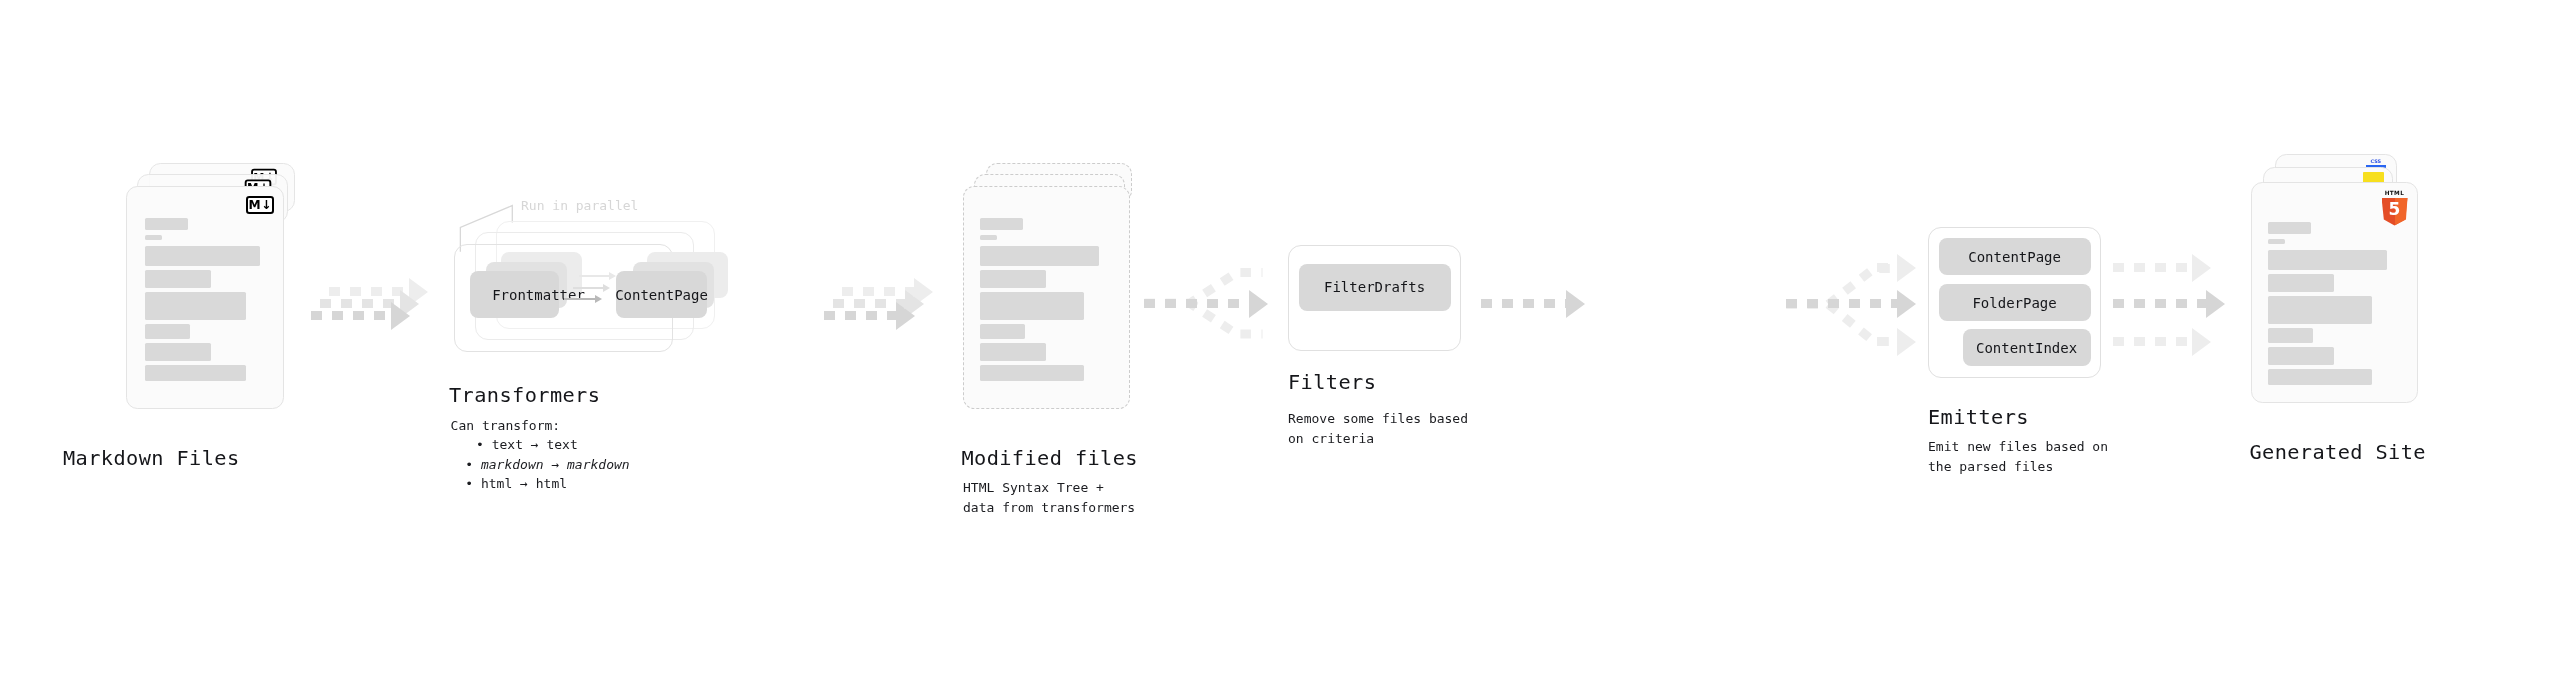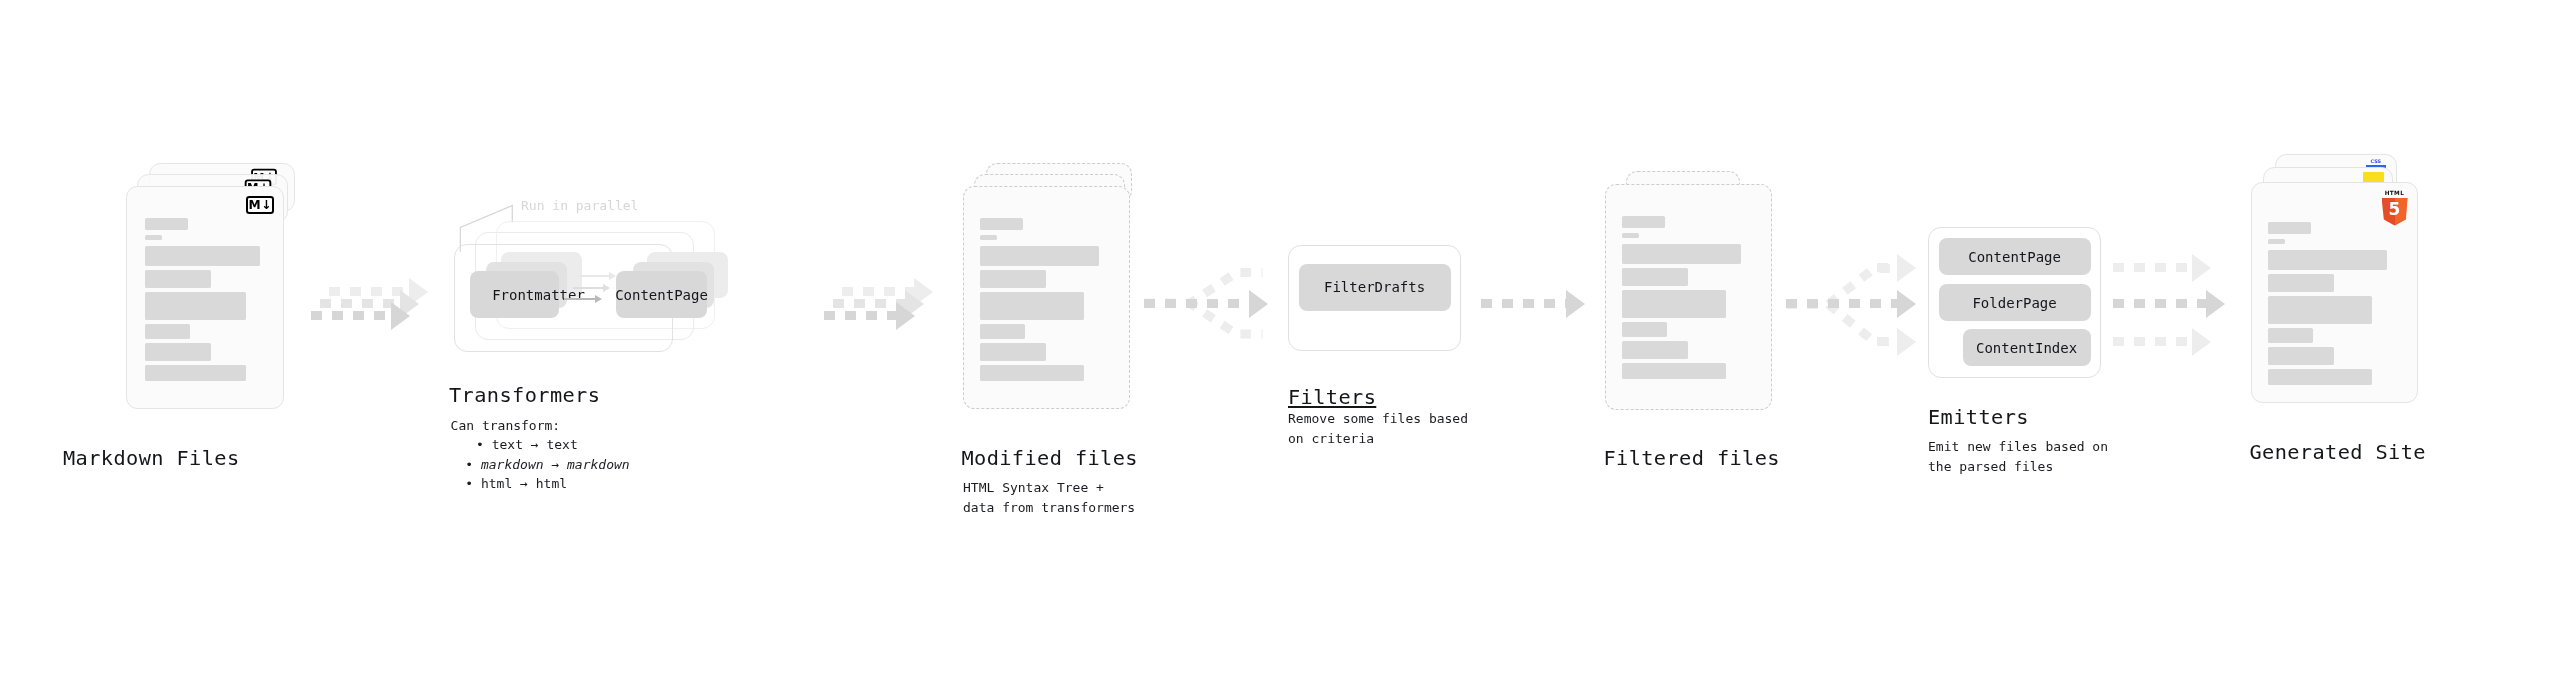--- a/index.html
+++ b/index.html
@@ -252,46 +252,30 @@
     </svg>
     <div class="flow c1" style="left:1144px;top:298px;width:124px;">
         <div class="dashes"></div>
         <div class="head"></div>
       </div>
   </div>
 
   <div class="node" style="left:1288px;top:245px;">
     <div class="gbox solidbox" style="left:0px;top:0px;width:173px;height:106px;"></div>
     <div class="pill" style="left:10.6px;top:18.7px;width:152px;height:47px;">FilterDrafts</div>
-    <div class="title" style="left:0px;top:140px;text-decoration:underline;">Filters</div>
+    <div class="title" style="left:0px;top:125px;">Filters</div>
     <div class="sub" style="left:0px;top:164px;">Remove some files based
 on criteria</div>
   </div>
 
   <div class="flow c1" style="left:1481px;top:298px;width:104px;">
     <div class="dashes"></div>
       <div class="head"></div>
   </div>
 
-  <div class="node" style="left:1605px;top:163px;">
-    <div class="cardstack" style="width:187px;height:260px;">
-      <div class="card dashed" style="left:21px;top:8.1px;width:114px;height:32.5px;"></div>
-      <div class="card dashed" style="left:0px;top:21px;width:167px;height:226px;">
-        <div class="skel" style="left:16.3px;top:31px;width:43px;height:12.2px;"></div>
-        <div class="skel" style="left:16.3px;top:48px;width:17px;height:4.9px;"></div>
-        <div class="skel" style="left:16.3px;top:59px;width:119px;height:19.5px;"></div>
-        <div class="skel" style="left:16.3px;top:83px;width:66px;height:18px;"></div>
-        <div class="skel" style="left:16.3px;top:105px;width:104px;height:28.4px;"></div>
-        <div class="skel" style="left:16.3px;top:137px;width:45px;height:14.6px;"></div>
-        <div class="skel" style="left:16.3px;top:156px;width:66px;height:18px;"></div>
-        <div class="skel" style="left:16.3px;top:178px;width:104px;height:16.3px;"></div>
-      </div>
-    </div>
-    <div class="title" style="left:-1.6px;top:283px;">Filtered files</div>
-  </div>
 
   <div>
     <svg class="lead" style="left:1783px;top:244px;" width="154" height="122" viewBox="0 0 190 150">
       <path d="M4 74 L56 74 L112 30 L150 30" fill="none" stroke="#ededed" stroke-width="11" stroke-dasharray="13 13"></path>
       <path d="M4 74 L56 74 L112 120 L150 120" fill="none" stroke="#ededed" stroke-width="11" stroke-dasharray="13 13"></path>
     </svg>
     <div class="flow c3" style="left:1877px;top:262px;width:39px;">
         <div class="dashes"></div>
         <div class="head"></div>
       </div>

